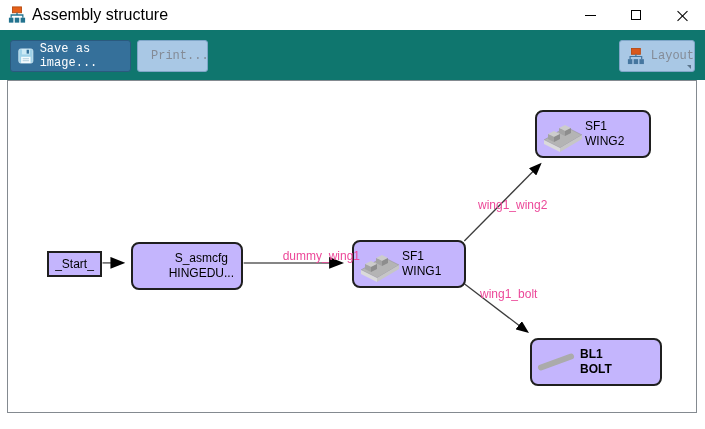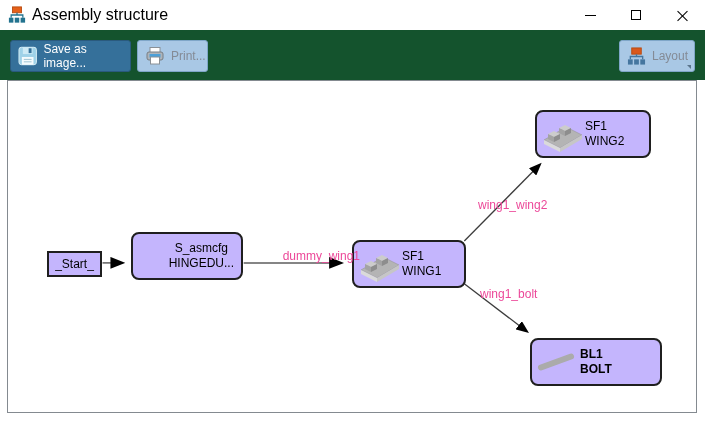--- a/index.html
+++ b/index.html
@@ -15,42 +15,42 @@
   .win-btn { width:46px; height:30px; display:flex; align-items:center; justify-content:center; cursor:default; }
   .glyph-min { width:11px; height:1px; background:#000; }
   .glyph-max { width:10px; height:10px; border:1px solid #000; }
   .glyph-close { position:relative; width:11px; height:11px; }
   .glyph-close:before, .glyph-close:after { content:""; position:absolute; left:5px; top:-1px;
       width:1px; height:14px; background:#000; }
   .glyph-close:before { transform:rotate(45deg); }
   .glyph-close:after  { transform:rotate(-45deg); }
 
   
-  .toolbar { position:absolute; left:0; top:30px; width:705px; height:50px; background:#14532d; }
+  .toolbar { position:absolute; left:0; top:30px; width:705px; height:50px; background:#0f766e;font-family:Liberation Mono, monospace; }
   .tb-btn { position:absolute; top:10px; height:32px; display:flex; align-items:center;
             border-radius:3px; font-size:12px; cursor:pointer; }
   .btn-save { left:10px; width:121px; background:#35709a; border:1px solid #2a5a7e; color:#fff; }
   .btn-light { background:#a9c8e5; border:1px solid #7fa6c8; color:#848b96; }
   .btn-print { left:137px; width:71px; }
   .btn-layout { right:10px; width:76px; }
   .tb-btn svg { margin:0 6px 0 7px; }
   .dd-arrow { position:absolute; right:3px; bottom:2px; width:0; height:0;
               border-left:4px solid transparent; border-top:4px solid #5a748c; }
 
   
   .canvas { position:absolute; left:7px; top:80px; width:690px; height:333px;
             background:#fff; border:1px solid #848a90; }
   .edges { position:absolute; left:0; top:0; width:100%; height:100%; }
 
   .node { position:absolute; background:#c4b5fd; border:2px solid #1f1f1f; border-radius:8px;
           display:flex; align-items:center; font-size:12px; color:#000; }
   .node .txt { line-height:15px; }
   .node-start { left:39px; top:170px; width:55px; height:26px; border-radius:0;
                 justify-content:center; border-width:2px; }
-  .node-asmcfg { left:123px; top:151px; width:112px; height:48px; justify-content:flex-end; }
+  .node-asmcfg { left:123px; top:161px; width:112px; height:48px; justify-content:flex-end; }
   .node-asmcfg .txt { text-align:center; padding-right:7px; }
   .node-wing1 { left:344px; top:159px; width:114px; height:48px; }
   .node-wing2 { left:527px; top:29px;  width:116px; height:48px; }
   .node-bolt  { left:522px; top:257px; width:132px; height:48px;font-weight:bold; }
   .part-icon { width:46px; height:42px; flex:0 0 auto; margin-left:2px; }
 
   .edge-label { position:absolute; font-size:12px; color:#ec4899; white-space:nowrap; }
   .lbl-dummy { left:260px; top:168px; width:92px; text-align:right; }
   .lbl-ww2   { left:470px; top:117px; }
   .lbl-wb    { left:472px; top:206px; }

